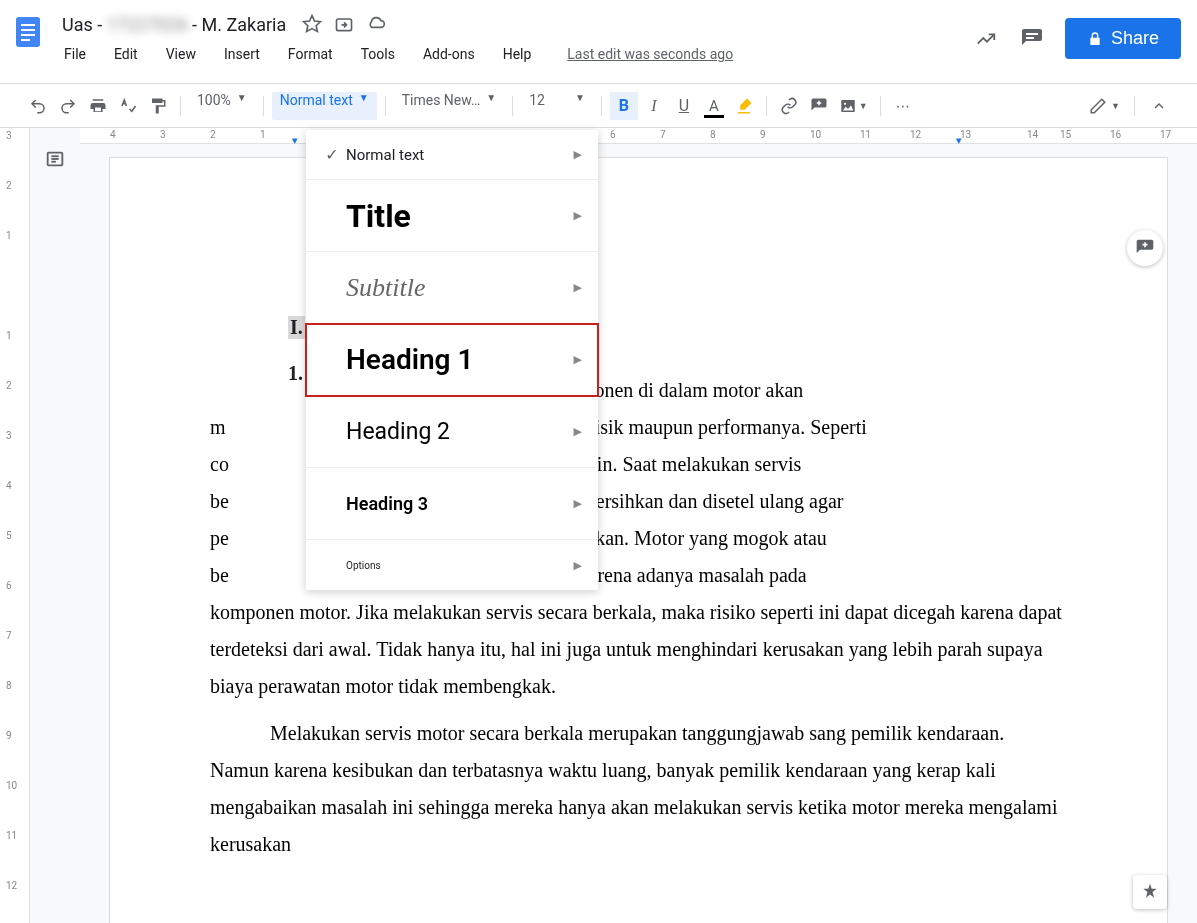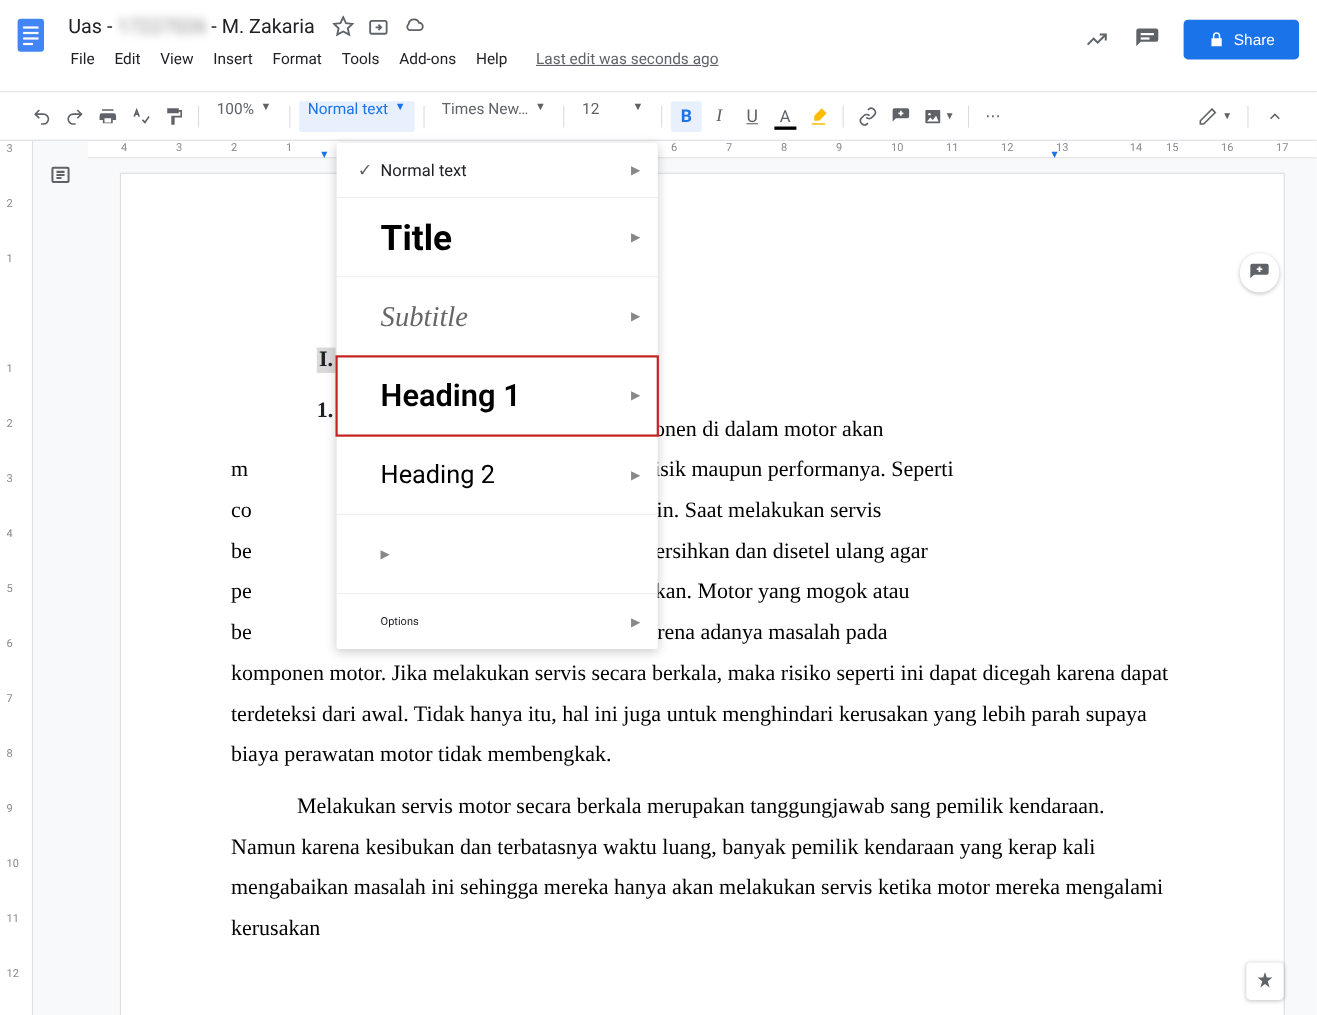--- a/index.html
+++ b/index.html
@@ -7,26 +7,26 @@
 
 .header { display: flex; align-items: flex-start; padding: 8px 16px 0 8px; height: 84px; border-bottom: 1px solid #dadce0; }
 .logo { width: 40px; height: 40px; margin-top: 4px; display: flex; align-items: center; justify-content: center; }
 .logo svg { width: 36px; height: 36px; }
 .title-area { flex: 1; padding-left: 8px; }
 .doc-title-row { display: flex; align-items: center; height: 32px; }
 .doc-title { font-size: 18px; color: #202124; padding: 2px 6px; text-align: right; }
 .blur { filter: blur(4px); color:#888; }
 .title-icons { display: flex; gap: 8px; margin-left: 8px; }
 .title-icon { color: #5f6368; width: 24px; height: 24px; display: flex; align-items: center; justify-content: center; cursor: pointer; }
-.menubar { display: flex; gap: 2px; margin-top: 2px; align-items: center; }
+.menubar { display: flex; gap: 12px; margin-top: 2px; align-items: center; }
 .menu-item { padding: 4px 8px; font-size: 14px; color: #202124; cursor: pointer; border-radius: 4px; }
 .last-edit { color: #5f6368; text-decoration: underline; margin-left: 16px; cursor: pointer; font-size: 14px; }
 .header-right { display: flex; align-items: center; gap: 20px; margin-top: 10px; }
 .hr-icon { color: #5f6368; width: 26px; height: 26px; display:flex; align-items:center; justify-content:center; cursor:pointer; }
-.share-btn { background: #1a73e8; color: #fff; border: none; border-radius: 4px; padding: 10px 22px; font-size: 14px; font-weight: 500; display: flex; align-items: center; gap: 8px; cursor: pointer; }
+.share-btn { background: #1a73e8; color: #fff; border: none; border-radius: 4px; padding: 10px 22px; font-size: 18px; font-weight: 500; display: flex; align-items: center; gap: 8px; cursor: pointer; }
 
 .toolbar { display: flex; align-items: center; padding: 4px 24px; height: 44px; gap: 2px; border-bottom: 1px solid #dadce0; background:#fff; position:relative; z-index:5; }
 .tb-btn { min-width: 28px; height: 28px; display: flex; align-items: center; justify-content: center; color: #5f6368; cursor: pointer; border-radius: 2px; padding: 0 4px; }
 .tb-sep { width: 1px; height: 20px; background: #dadce0; margin: 0 6px; }
 .tb-dropdown { display: flex; align-items: flex-start; padding: 0 8px; height: 28px; color: #5f6368; cursor: pointer; gap: 6px; font-size: 14px; }
 .tb-dropdown.active { color: #1a73e8; background: #e8f0fe; border-radius: 2px; }
 .tb-dropdown .arrow { font-size: 10px; }
 .tb-btn.active { background: #e8f0fe; color: #1a73e8; }
 .font-color-btn { position: relative; }
 .font-color-underline { position: absolute; bottom: 2px; left: 4px; right: 4px; height: 3px; background: #000; }
@@ -332,20 +332,21 @@
       <span class="label">Heading 1</span>
     <span class="sub-arrow">▶</span>
   </div>
   <div class="style-item style-h2">
     <span class="check"></span>
       <span class="label">Heading 2</span>
     <span class="sub-arrow">▶</span>
   </div>
   <div class="style-item style-h3">
     <span class="check"></span>
+      <span class="label">Heading 3</span>
     <span class="sub-arrow">▶</span>
   </div>
   <div class="style-item style-options short" style="border-bottom:none">
     <span class="check"></span>
       <span class="label">Options</span>
     <span class="sub-arrow">▶</span>
   </div>
 </div>
 
 <div class="side-addon">

